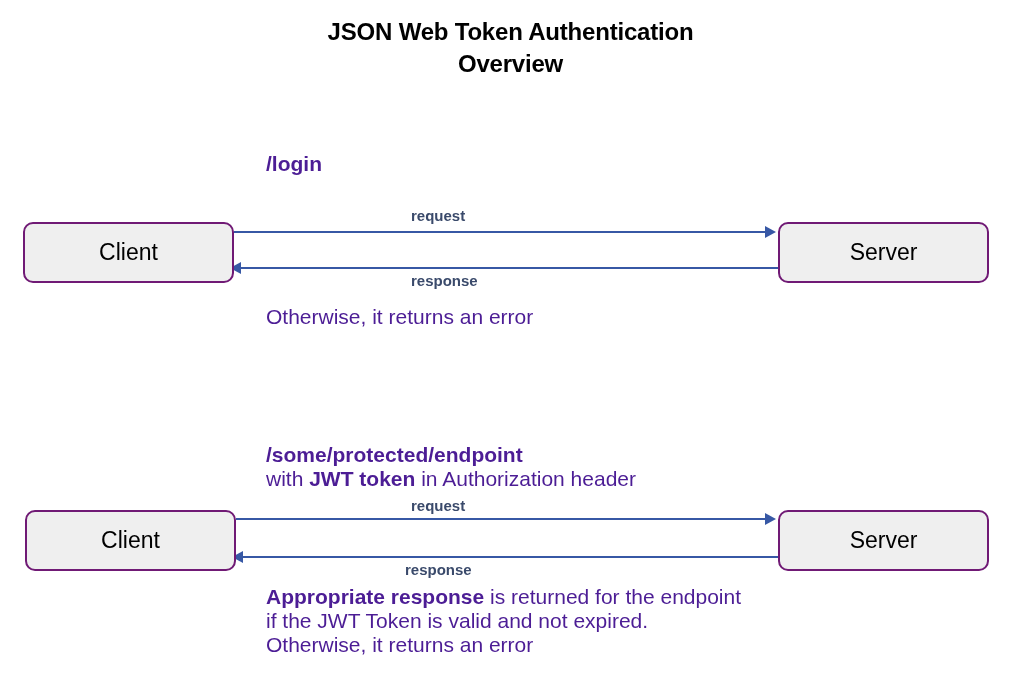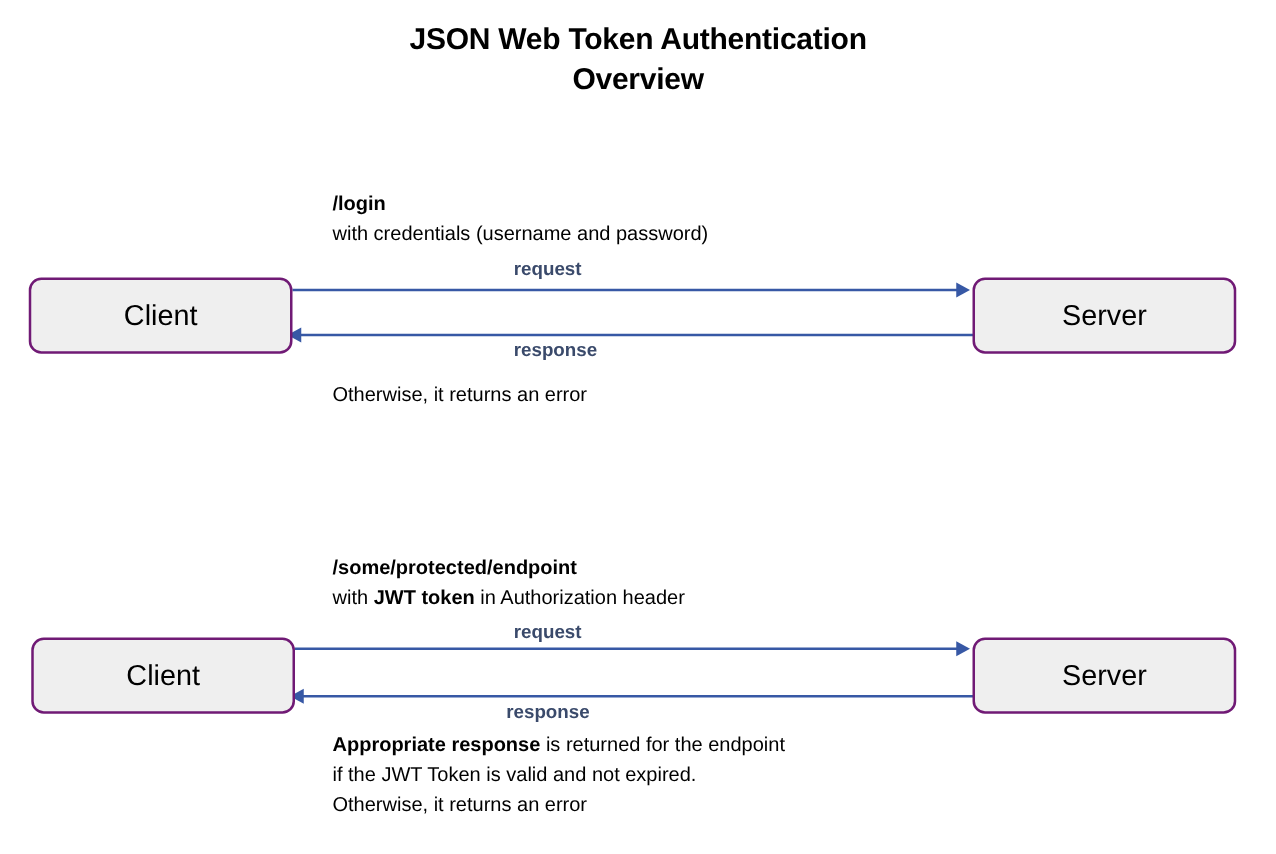--- a/index.html
+++ b/index.html
@@ -106,23 +106,23 @@
     z-index: 4;
   }
   #label-req-1 { left: 411px; top: 207px; }
   #label-res-1 { left: 411px; top: 272px; }
   #label-req-2 { left: 411px; top: 497px; }
   #label-res-2 { left: 405px; top: 561px; }
 
   
   .note {
     position: absolute;
-    font-size: 16px;
+    font-size: 21px;
     line-height: 24px;
-    color: #000000;
+    color: #4c1d95;
     white-space: nowrap;
     z-index: 4;
   }
   .note .b { font-weight: bold; }
   .note .row { display: block; }
 
   #note-1-top    { left: 266px; top: 152px; }
   #note-1-bottom { left: 266px; top: 305px; }
   #note-2-top    { left: 266px; top: 443px; }
   #note-2-bottom { left: 266px; top: 585px; }
@@ -134,23 +134,20 @@
 
   <div class="title">
     <span class="line1">JSON Web Token Authentication</span>
     <span class="line2">Overview</span>
   </div>
 
   <div class="note" id="note-1-top">
     <span class="row">
       <span class="b">/login</span>
     </span>
-    <span class="row">
-      <span>with credentials (username and password)</span>
-    </span>
   </div>
 
   <div class="arrow-label" id="label-req-1">request</div>
 
   <div class="node" id="client-1">
     <span>Client</span>
   </div>
 
   <div class="node" id="server-1">
     <span>Server</span>

